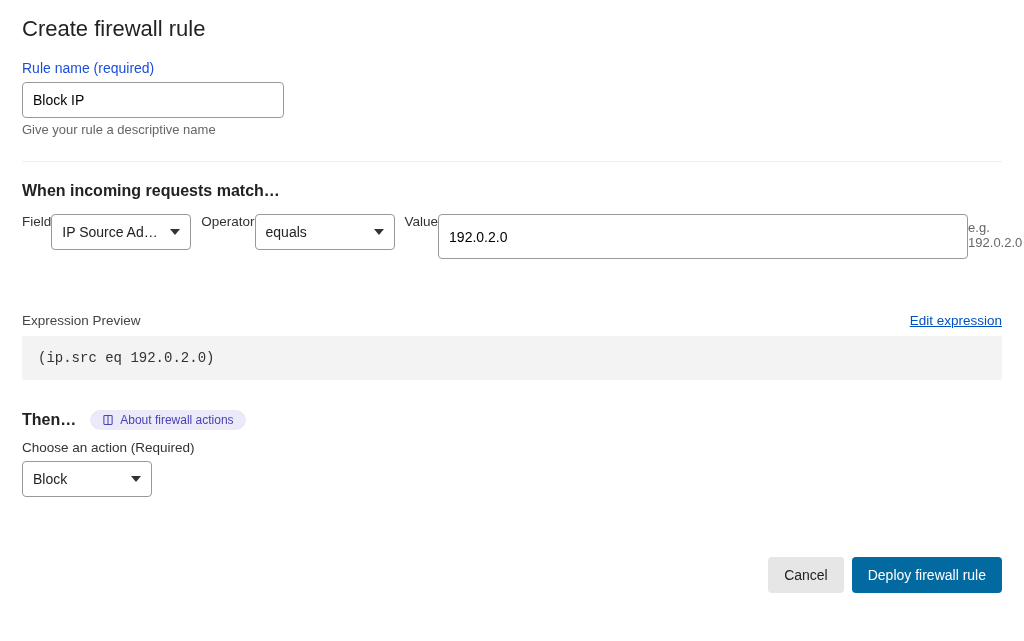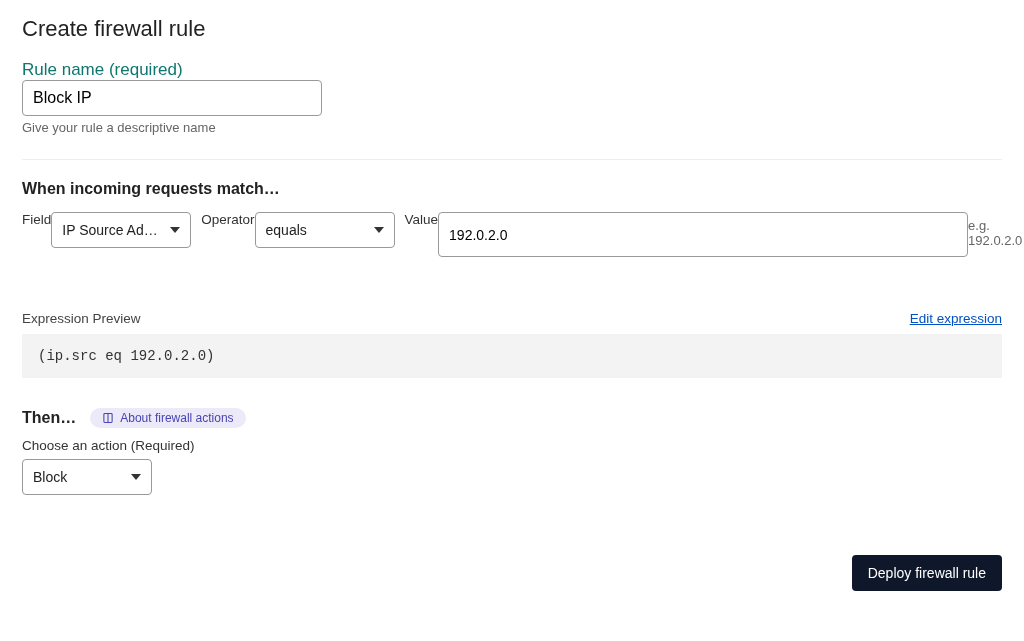--- a/index.html
+++ b/index.html
@@ -10,30 +10,31 @@
       background: #fff;
       padding: 16px 22px;
       width: 1024px;
     }
     h1.title {
       font-size: 22px;
       font-weight: 400;
       margin-bottom: 18px;
     }
     .label {
-      font-size: 17px;
-      color: #0f766e;
+      font-size: 14px;
+      margin-bottom: 6px;
+      color: #1d4ed8;
     }
     .field-input {
-      width: 300px;
+      width: 262px;
       height: 36px;
       border: 1px solid #999;
       border-radius: 4px;
       padding: 0 10px;
-      font-size: 16px;
+      font-size: 14px;
     }
     .helper {
       font-size: 13px;
       color: #666;
       margin-top: 4px;
     }
     .hr {
       border: none;
       border-top: 1px solid #eee;
       margin: 24px 0 20px;
@@ -176,21 +177,21 @@
     }
     .btn {
       height: 36px;
       padding: 0 16px;
       border-radius: 4px;
       font-size: 14px;
       cursor: pointer;
       border: none;
     }
     .btn-default { background: #e6e6e6; color: #222; }
-    .btn-primary { background: #0f172a; color: #fff; }
+    .btn-primary { background: #0369a1; color: #fff; }
     .ellipsis { overflow: hidden; text-overflow: ellipsis; white-space: nowrap; display: inline-block; max-width: 100%; }
   </style>
 </head>
 <body>
 
 
 
 <h1 class="title">Create firewall rule</h1>
 
 <div class="label">Rule name (required)</div>
@@ -248,17 +249,18 @@
   </div>
 </div>
 
 <div class="action-label">Choose an action (Required)</div>
 <div class="select w142">
   <span>Block</span>
   <span class="caret"></span>
 </div>
 
 <div class="footer">
+  <button class="btn btn-default">Cancel</button>
   <button class="btn btn-primary">Deploy firewall rule</button>
 </div>
 
 
 
 
 </body></html>

